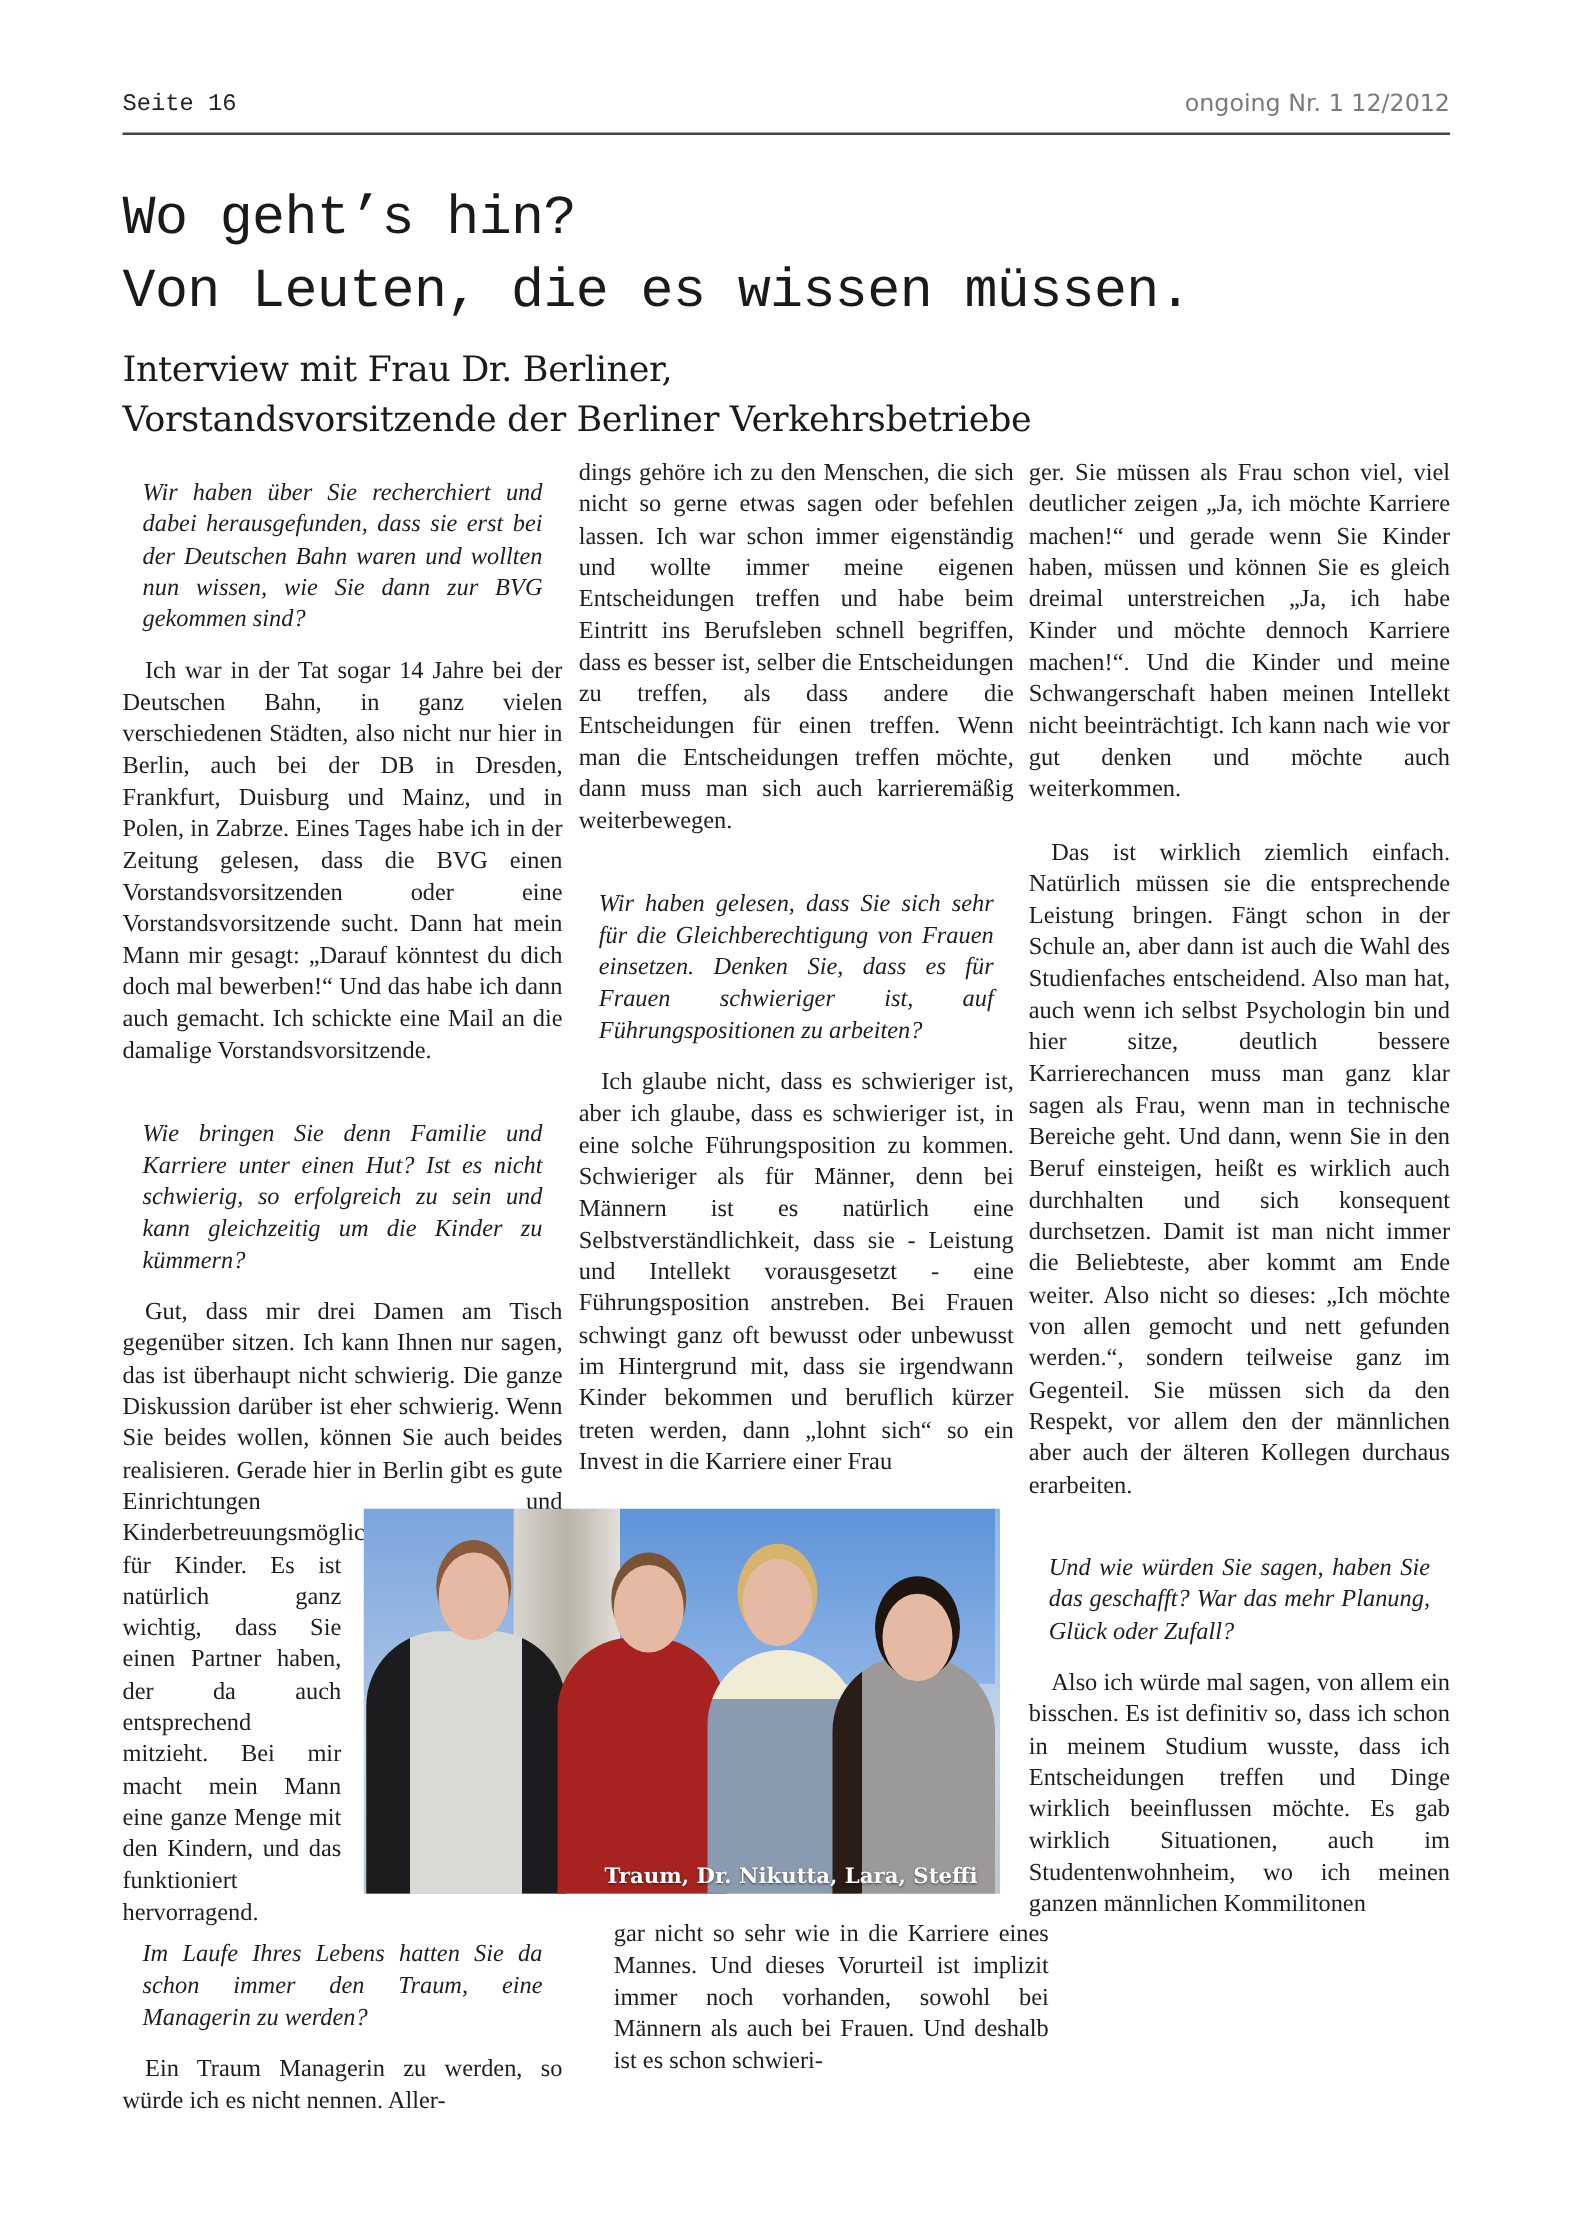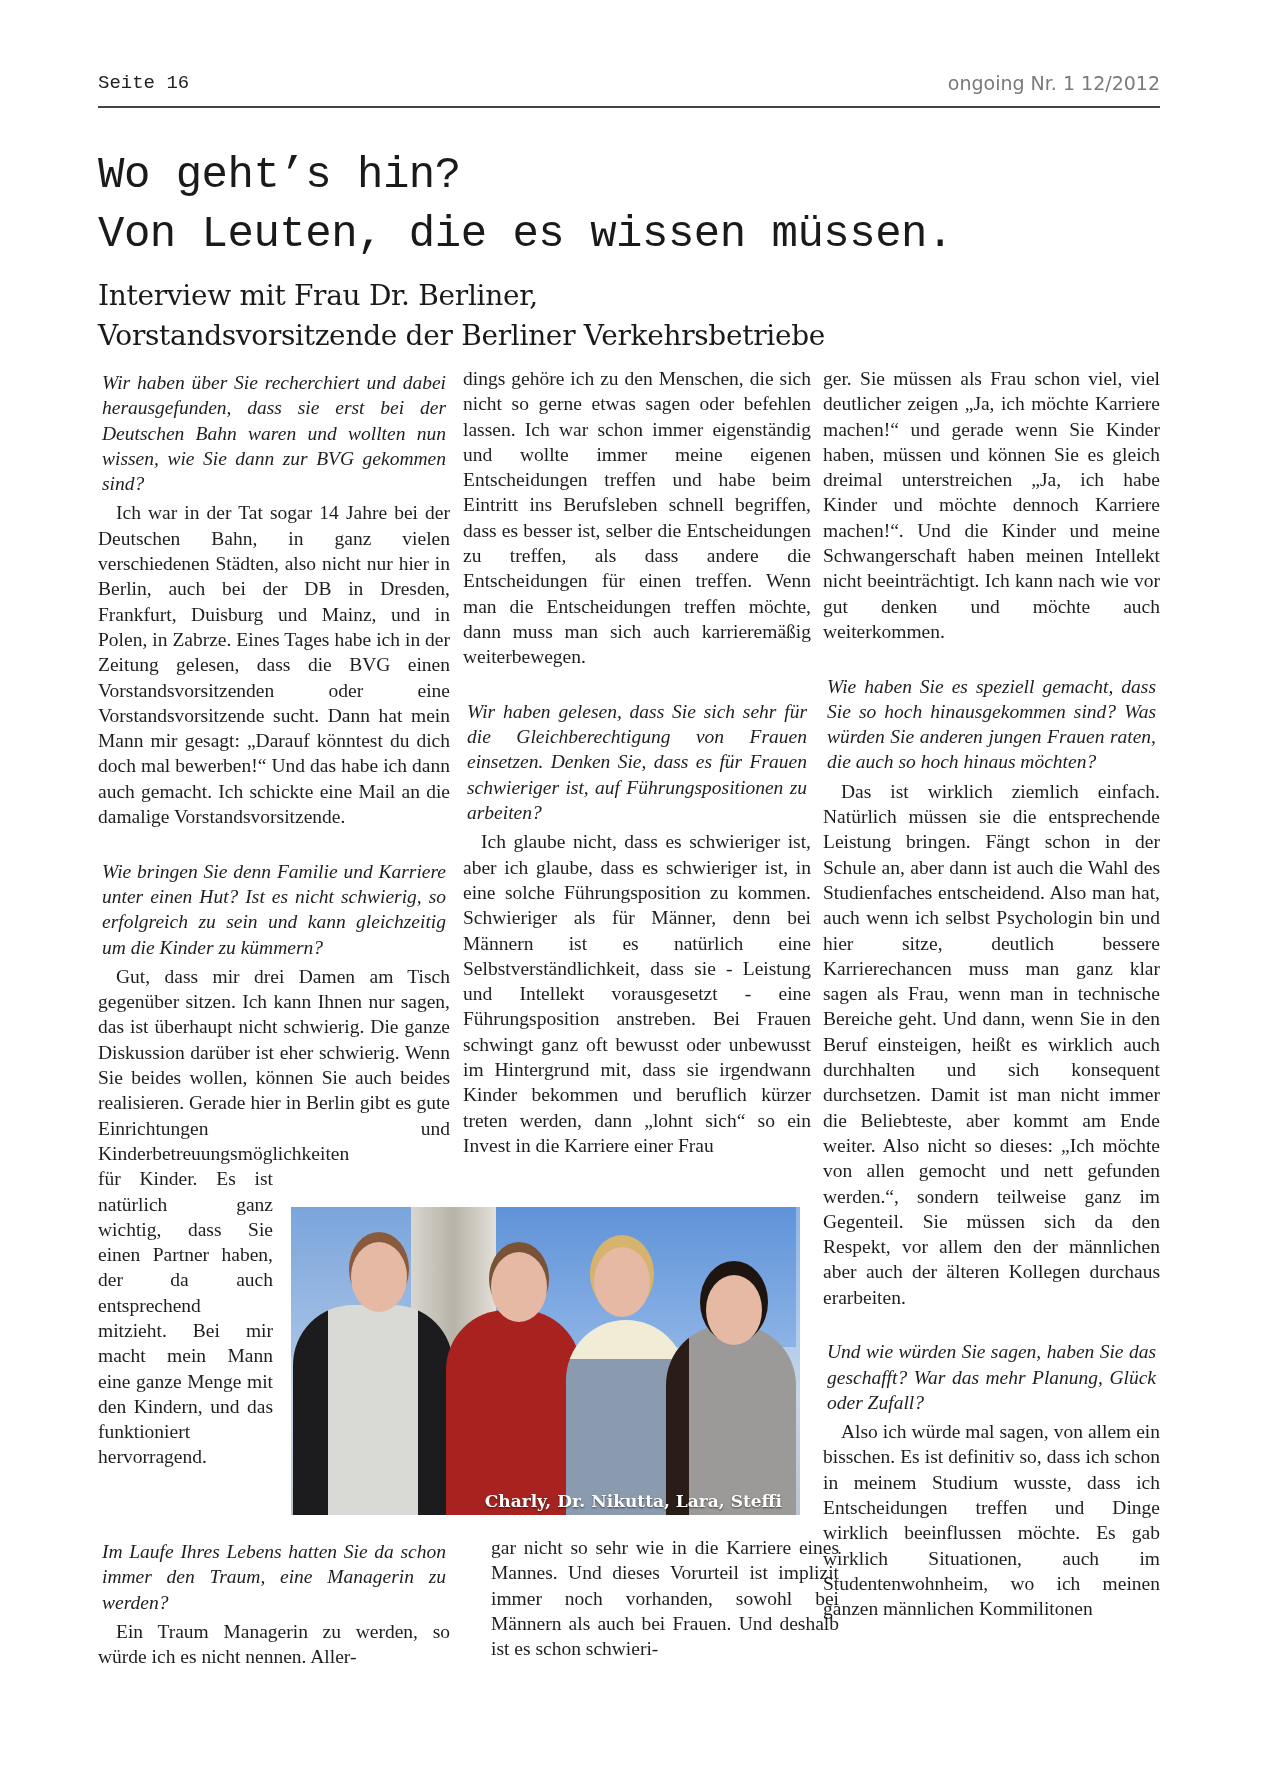--- a/index.html
+++ b/index.html
@@ -6,21 +6,21 @@
   body { width: 1263px; height: 1780px; position: relative; overflow: hidden; color: #1e1e1e; }
   .page-header { position: absolute; left: 98px; top: 72px; width: 1062px; height: 34px; border-bottom: 2px solid #444; }
   .page-header .left { position: absolute; left: 0; top: 0; font-family: Liberation Mono, monospace; font-size: 19px; color: #222; }
   .page-header .right { position: absolute; right: 0; top: 0; font-family: "DejaVu Sans", sans-serif; font-size: 19px; color: #7a7a7a; }
   .title { position: absolute; left: 98px; top: 146px; font-family: Liberation Mono, monospace; font-size: 44px; line-height: 59px; color: #1a1a1a; letter-spacing: -0.5px; margin: 0; font-weight: normal; }
   .subtitle { position: absolute; left: 98px; top: 276px; font-family: "DejaVu Serif", serif; font-size: 28px; line-height: 40px; color: #1a1a1a; margin: 0; font-weight: normal; letter-spacing: -0.3px; }
   .col { position: absolute; top: 366px; font-family: "Liberation Serif", serif; font-size: 19.5px; line-height: 25.3px; text-align: justify; hyphens: none; }
   .col1 { left: 98px; width: 352px; }
   .col2 { left: 463px; width: 348px; }
   .col3 { left: 823px; width: 337px; }
-  .q { font-style: italic; margin: 4px; }
+  .q { font-style: italic; margin: 16px; }
   .a { margin: 0; text-indent: 18px; }
   .gap { height: 25.3px; }
   .float-wrap { width: 175px; }
   .col1-bottom { position: absolute; left: 98px; top: 1535px; width: 352px; font-family: "Liberation Serif", serif; font-size: 19.5px; line-height: 25.3px; text-align: justify; }
   .col2-bottom { position: absolute; left: 463px; top: 1535px; width: 348px; font-family: "Liberation Serif", serif; font-size: 19.5px; line-height: 25.3px; text-align: justify; margin-left: 28px; }
   .photo { position: absolute; left: 291px; top: 1207px; width: 509px; height: 308px; overflow: hidden;
     background: linear-gradient(180deg, #8fb6e6 0%, #a9c8ee 35%, #c7d6e8 60%, #b9c4cf 100%); }
   .photo .pane-l { position: absolute; left: 0; top: 0; width: 120px; height: 150px; background: linear-gradient(180deg,#7aa5dc,#a7c2e6); }
   .photo .frame { position: absolute; left: 120px; top: 0; width: 85px; height: 160px; background: linear-gradient(90deg,#d9d6cf,#b8b3a8,#e3e0d9); }
   .photo .pane-r { position: absolute; left: 205px; top: 0; width: 300px; height: 140px; background: linear-gradient(180deg,#5f93d8,#8db3e6); }
@@ -77,33 +77,32 @@
   <p class="a">Ich glaube nicht, dass es schwieriger ist, aber ich glaube, dass es schwieriger ist, in eine solche Führungsposition zu kommen. Schwieriger als für Männer, denn bei Männern ist es natürlich eine Selbstverständlichkeit, dass sie - Leistung und Intellekt vorausgesetzt - eine Führungsposition anstreben. Bei Frauen schwingt ganz oft bewusst oder unbewusst im Hintergrund mit, dass sie irgendwann Kinder bekommen und beruflich kürzer treten werden, dann „lohnt sich“ so ein Invest in die Karriere einer Frau</p>
 </div>
 
 <div class="col2-bottom">
   <p class="a" style="text-indent:0">gar nicht so sehr wie in die Karriere eines Mannes. Und dieses Vorurteil ist implizit immer noch vorhanden, sowohl bei Männern als auch bei Frauen. Und deshalb ist es schon schwieri-</p>
 </div>
 
 <div class="col col3">
   <p class="a" style="text-indent:0">ger. Sie müssen als Frau schon viel, viel deutlicher zeigen „Ja, ich möchte Karriere machen!“ und gerade wenn Sie Kinder haben, müssen und können Sie es gleich dreimal unterstreichen „Ja, ich habe Kinder und möchte dennoch Karriere machen!“. Und die Kinder und meine Schwangerschaft haben meinen Intellekt nicht beeinträchtigt. Ich kann nach wie vor gut denken und möchte auch weiterkommen.</p>
   <div class="gap"></div>
-  <p class="q">Wie haben Sie es speziell gemacht, dass Sie so hoch hinausgekommen sind? Was würden Sie anderen jungen Frauen raten, die auch so hoch hinaus möchten?</p>
   <p class="a">Das ist wirklich ziemlich einfach. Natürlich müssen sie die entsprechende Leistung bringen. Fängt schon in der Schule an, aber dann ist auch die Wahl des Studienfaches entscheidend. Also man hat, auch wenn ich selbst Psychologin bin und hier sitze, deutlich bessere Karrierechancen muss man ganz klar sagen als Frau, wenn man in technische Bereiche geht. Und dann, wenn Sie in den Beruf einsteigen, heißt es wirklich auch durchhalten und sich konsequent durchsetzen. Damit ist man nicht immer die Beliebteste, aber kommt am Ende weiter. Also nicht so dieses: „Ich möchte von allen gemocht und nett gefunden werden.“, sondern teilweise ganz im Gegenteil. Sie müssen sich da den Respekt, vor allem den der männlichen aber auch der älteren Kollegen durchaus erarbeiten.</p>
   <div class="gap"></div>
   <p class="q">Und wie würden Sie sagen, haben Sie das geschafft? War das mehr Planung, Glück oder Zufall?</p>
   <p class="a">Also ich würde mal sagen, von allem ein bisschen. Es ist definitiv so, dass ich schon in meinem Studium wusste, dass ich Entscheidungen treffen und Dinge wirklich beeinflussen möchte. Es gab wirklich Situationen, auch im Studentenwohnheim, wo ich meinen ganzen männlichen Kommilitonen</p>
 </div>
 
 <div class="photo">
   <div class="pane-l"></div>
   <div class="frame"></div>
   <div class="pane-r"></div>
   <div class="person p1"></div>
   <div class="person p2"></div>
   <div class="person p3"></div>
   <div class="person p4"></div>
   <div class="head h1"></div>
   <div class="head h2"></div>
   <div class="head h3"></div>
   <div class="head h4"></div>
-  <div class="caption">Charly, Dr. Nikutta, Lara, Steffi</div>
+  <div class="caption">Traum, Dr. Nikutta, Lara, Steffi</div>
 </div>
 
 </body></html>

